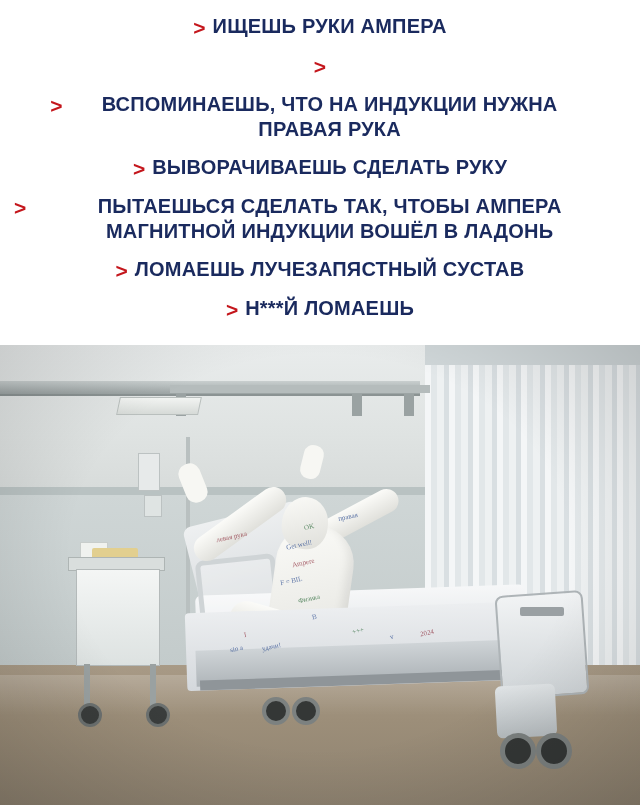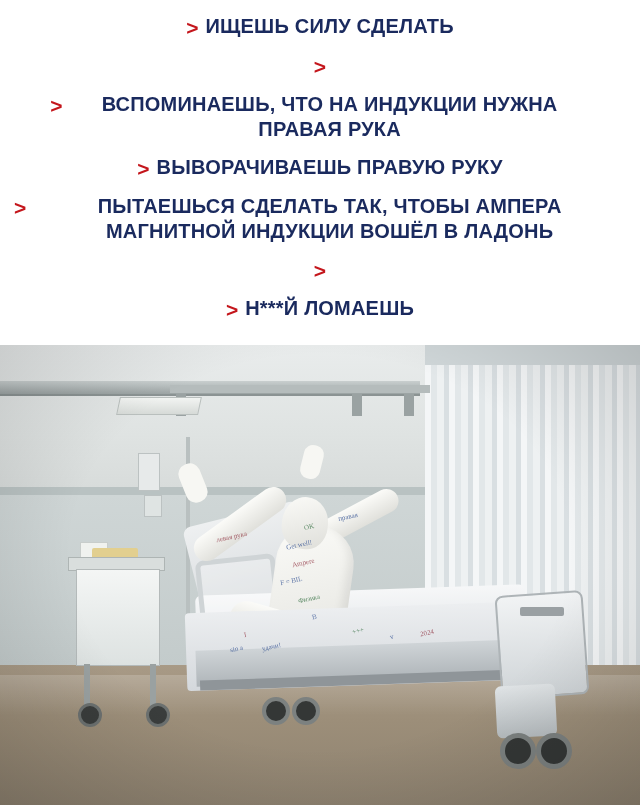--- a/index.html
+++ b/index.html
@@ -291,44 +291,45 @@
 </style>
 </head>
 <body>
 
 <div class="meme">
 
   <div class="caption-block">
 
     <div class="caption-line">
       <span class="bullet">&gt;</span>
-      <span class="caption-text">ИЩЕШЬ СИЛУ СДЕЛАТЬ</span>
+      <span class="caption-text">ИЩЕШЬ РУКИ АМПЕРА</span>
     </div>
 
     <div class="caption-line">
       <span class="bullet">&gt;</span>
     </div>
 
     <div class="caption-line">
       <span class="bullet">&gt;</span>
       <span class="caption-text" style="max-width:520px">ВСПОМИНАЕШЬ, ЧТО НА ИНДУКЦИИ НУЖНА ПРАВАЯ РУКА</span>
     </div>
 
     <div class="caption-line">
       <span class="bullet">&gt;</span>
-      <span class="caption-text">ВЫВОРАЧИВАЕШЬ ПРАВУЮ РУКУ</span>
+      <span class="caption-text">ВЫВОРАЧИВАЕШЬ СДЕЛАТЬ РУКУ</span>
     </div>
 
     <div class="caption-line">
       <span class="bullet">&gt;</span>
       <span class="caption-text" style="max-width:596px">ПЫТАЕШЬСЯ СДЕЛАТЬ ТАК, ЧТОБЫ АМПЕРА МАГНИТНОЙ ИНДУКЦИИ ВОШЁЛ В ЛАДОНЬ</span>
     </div>
 
     <div class="caption-line">
       <span class="bullet">&gt;</span>
+      <span class="caption-text">ЛОМАЕШЬ ЛУЧЕЗАПЯСТНЫЙ СУСТАВ</span>
     </div>
 
     <div class="caption-line tight">
       <span class="bullet">&gt;</span>
       <span class="caption-text">Н***Й ЛОМАЕШЬ</span>
     </div>
 
   </div>
 
   <div class="photo">

